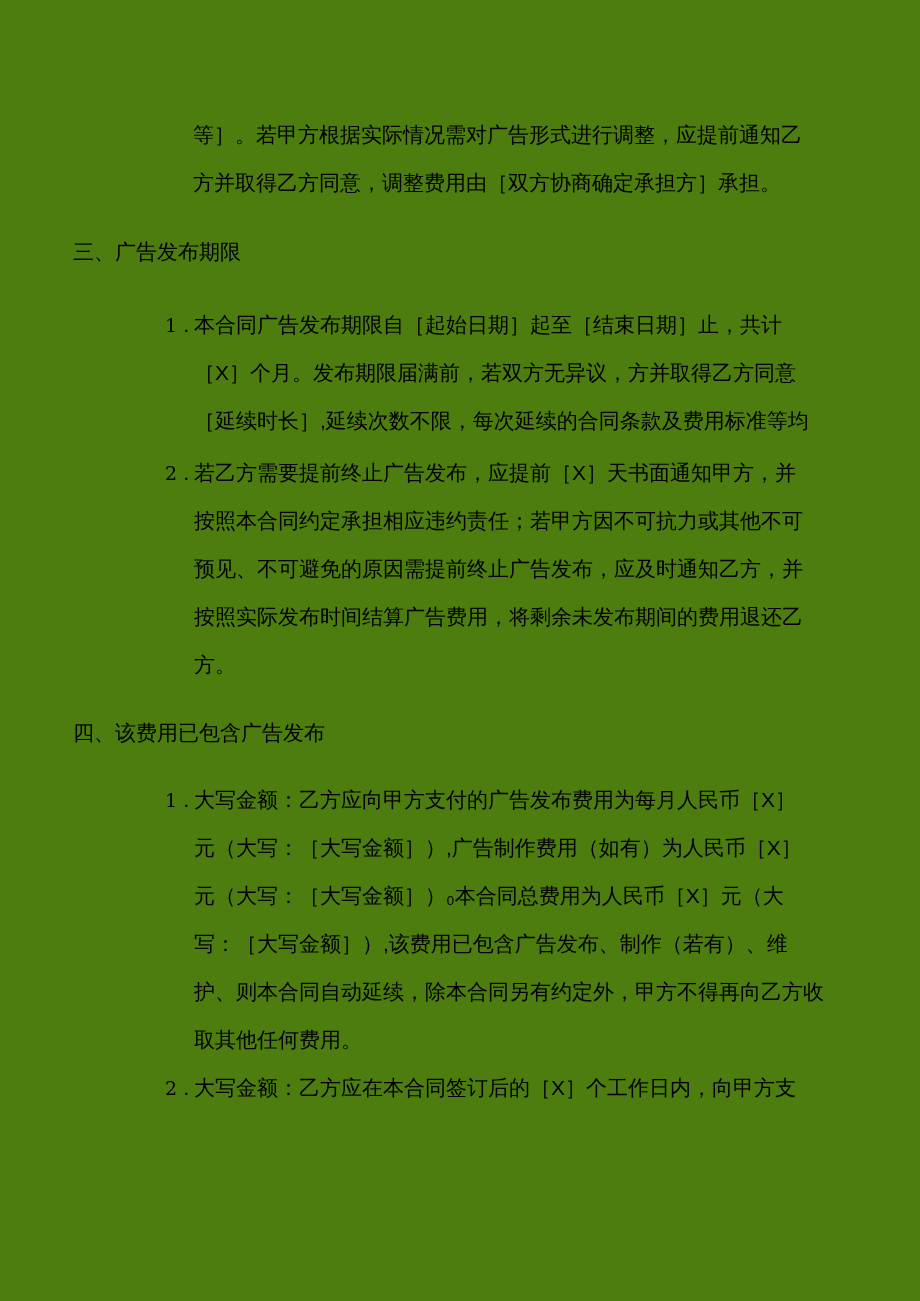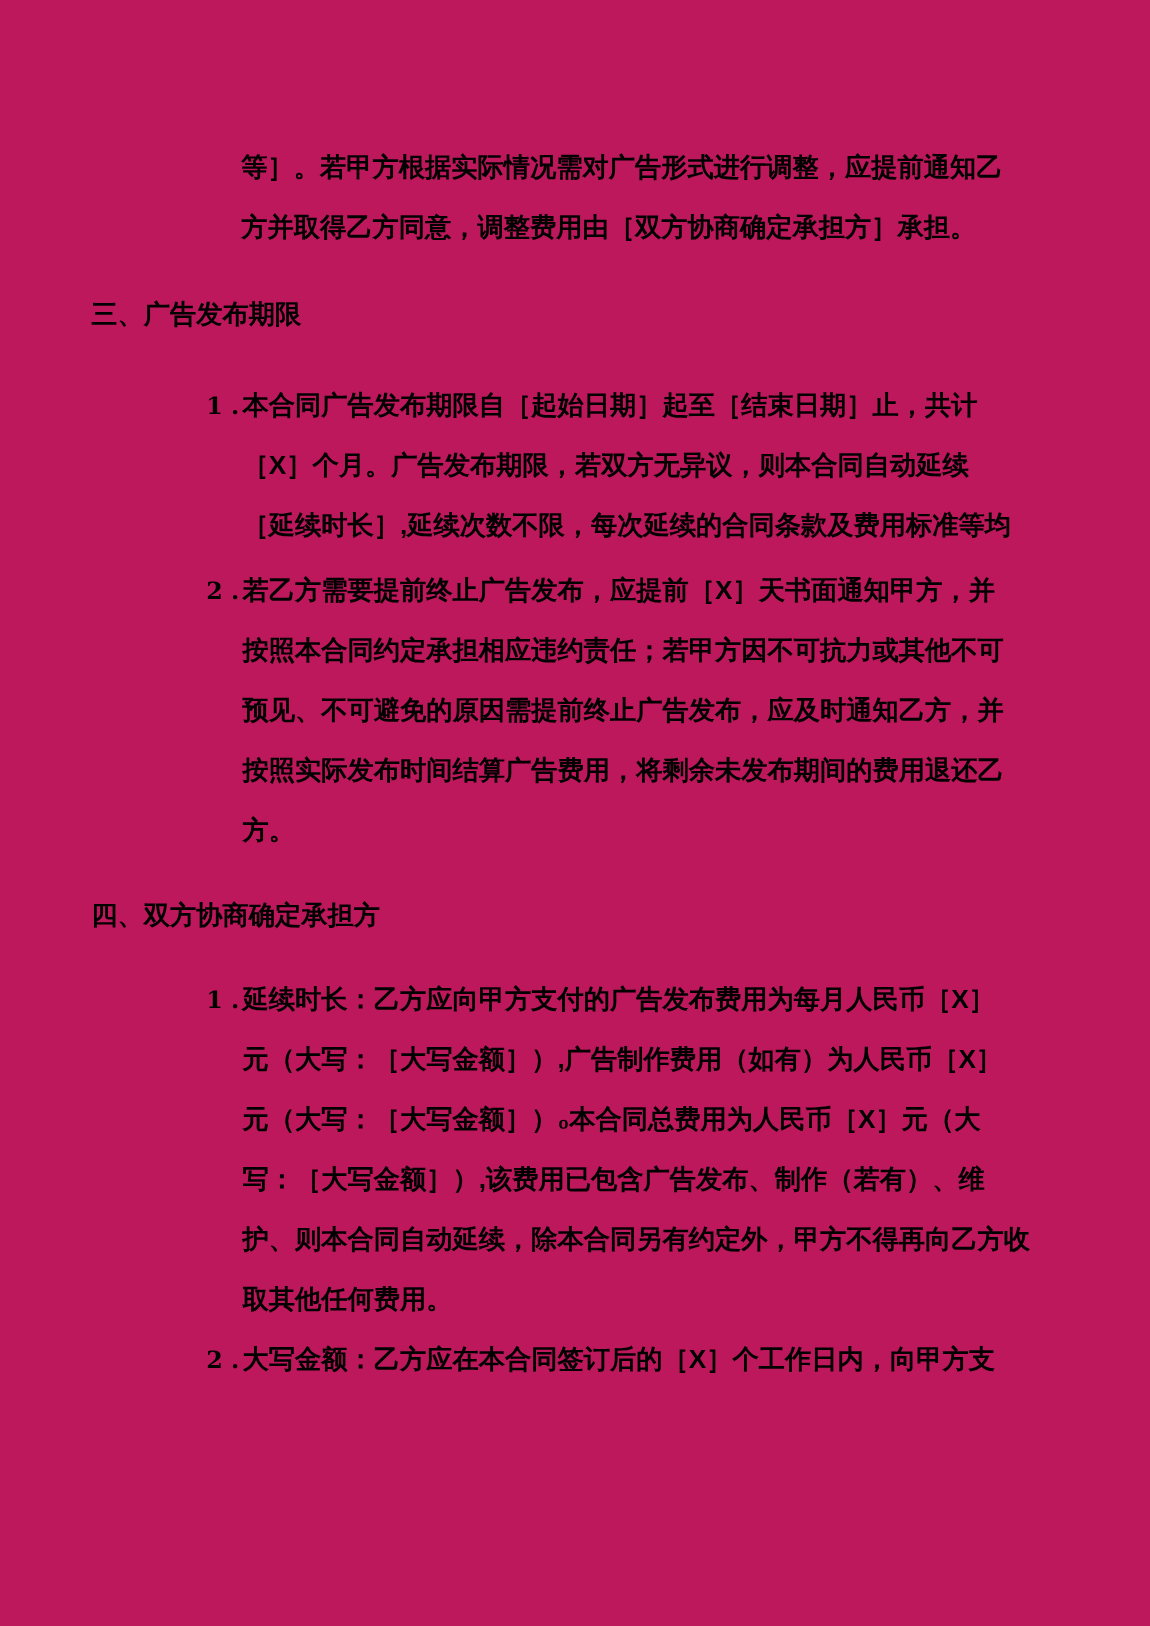--- a/index.html
+++ b/index.html
@@ -4,27 +4,26 @@
 <style>
   html, body {
     margin: 0;
     padding: 0;
     background: #ffffff;
   }
   .page {
     position: relative;
     width: 920px;
     height: 1301px;
-    background: #be185d;
+    background: #4d7c0f;
     color: #000000;
     font-family: "Liberation Sans", sans-serif;
     overflow: hidden;
     box-sizing: border-box;
     padding-top: 111px;
-    font-weight: bold;
   }
   .line {
     height: 48px;
     line-height: 48px;
     font-size: 21px;
     white-space: nowrap;
   }
   .intro-para {
     margin-left: 193px;
   }
@@ -64,38 +63,38 @@
   <div class="intro-para">
     <div class="line">等］。若甲方根据实际情况需对广告形式进行调整，应提前通知乙</div>
     <div class="line">方并取得乙方同意，调整费用由［双方协商确定承担方］承担。</div>
   </div>
 
   <div class="heading heading-3">三、广告发布期限</div>
 
   <div class="list-item item-3-1">
     <span class="num">1 .</span>
     <div class="line">本合同广告发布期限自［起始日期］起至［结束日期］止，共计</div>
-    <div class="line">［X］个月。广告发布期限，若双方无异议，则本合同自动延续</div>
+    <div class="line">［X］个月。发布期限届满前，若双方无异议，方并取得乙方同意</div>
     <div class="line">［延续时长］,延续次数不限，每次延续的合同条款及费用标准等均</div>
   </div>
 
   <div class="list-item item-3-2">
     <span class="num">2 .</span>
     <div class="line">若乙方需要提前终止广告发布，应提前［X］天书面通知甲方，并</div>
     <div class="line">按照本合同约定承担相应违约责任；若甲方因不可抗力或其他不可</div>
     <div class="line">预见、不可避免的原因需提前终止广告发布，应及时通知乙方，并</div>
     <div class="line">按照实际发布时间结算广告费用，将剩余未发布期间的费用退还乙</div>
     <div class="line">方。</div>
   </div>
 
-  <div class="heading heading-4">四、双方协商确定承担方</div>
+  <div class="heading heading-4">四、该费用已包含广告发布</div>
 
   <div class="list-item item-4-1">
     <span class="num">1 .</span>
-    <div class="line">延续时长：乙方应向甲方支付的广告发布费用为每月人民币［X］</div>
+    <div class="line">大写金额：乙方应向甲方支付的广告发布费用为每月人民币［X］</div>
     <div class="line">元（大写：［大写金额］）,广告制作费用（如有）为人民币［X］</div>
     <div class="line">元（大写：［大写金额］）₀本合同总费用为人民币［X］元（大</div>
     <div class="line">写：［大写金额］）,该费用已包含广告发布、制作（若有）、维</div>
     <div class="line">护、则本合同自动延续，除本合同另有约定外，甲方不得再向乙方收</div>
     <div class="line">取其他任何费用。</div>
   </div>
 
   <div class="list-item item-4-2">
     <span class="num">2 .</span>
     <div class="line">大写金额：乙方应在本合同签订后的［X］个工作日内，向甲方支</div>

